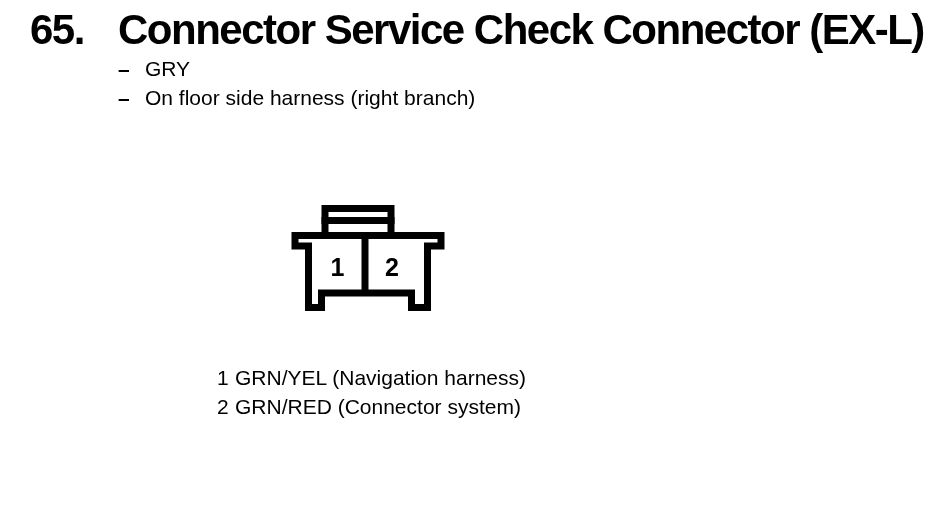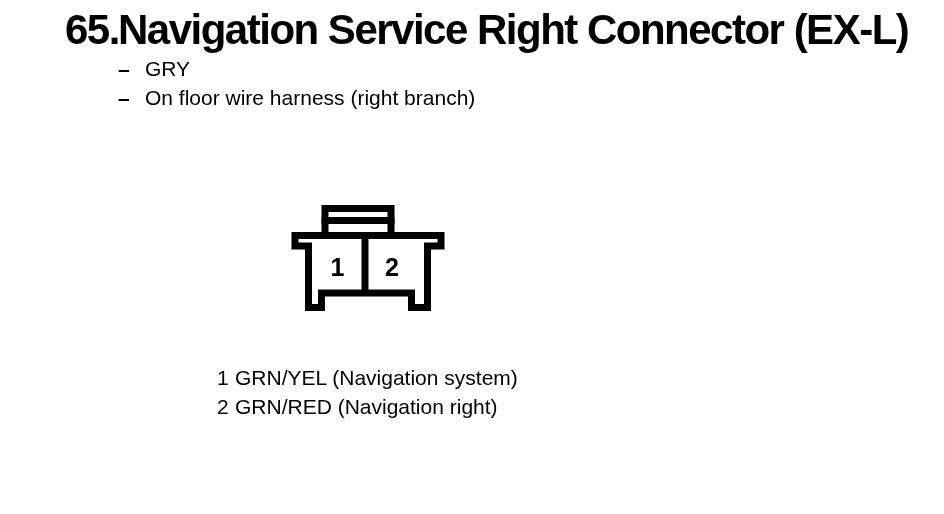--- a/index.html
+++ b/index.html
@@ -18,21 +18,21 @@
   
   .heading-num, .heading-title {
     position: absolute;
     top: 6px;
     font-size: 42px;
     font-weight: bold;
     letter-spacing: -1.5px;
     line-height: 48px;
     white-space: nowrap;
   }
-  .heading-num   { left: 30px; margin-left: 35px; }
+  .heading-num   { left: 30px; }
   .heading-title { left: 118px; }
 
   
   .details {
     position: absolute;
     left: 118px;
     top: 54px;
     font-size: 21px;
     line-height: 29px;
     white-space: nowrap;
@@ -80,43 +80,43 @@
     min-width: 12px;
     margin-right: 6px;
   }
 </style>
 </head>
 <body>
 
 <div class="canvas" style="--ink: #000000; --paper: #ffffff;">
 
   <span class="heading-num">65.</span>
-  <span class="heading-title">Navigation Service Right Connector (EX-L)</span>
+  <span class="heading-title">Connector Service Check Connector (EX-L)</span>
 
   <div class="details">
     <div class="detail-line">
       <span class="dash">–</span><span>GRY</span>
     </div>
     <div class="detail-line">
-      <span class="dash">–</span><span>On floor wire harness (right branch)</span>
+      <span class="dash">–</span><span>On floor side harness (right branch)</span>
     </div>
   </div>
 
   <svg class="connector" width="175" height="120" viewBox="285 200 175 120">
     <rect class="ln" x="325" y="208.5" width="66" height="29"></rect>
     <line class="ln" x1="321.5" y1="220.5" x2="394.5" y2="220.5"></line>
     <path class="ln" d="M 295 235.5 L 441 235.5 L 441 246 L 427.5 246 L 427.5 307.5 L 411.5 307.5
              L 411.5 293 L 321.5 293 L 321.5 307.5 L 308.5 307.5 L 308.5 246 L 295 246 Z"></path>
     <line class="ln" x1="365" y1="235.5" x2="365" y2="293"></line>
     <text class="cav" x="337.5" y="275.5">1</text>
     <text class="cav" x="392" y="275.5">2</text>
   </svg>
 
   <div class="pinout">
     <div class="pin-line">
-      <span class="pin-num">1</span><span class="pin-wire">GRN/YEL (Navigation system)</span>
+      <span class="pin-num">1</span><span class="pin-wire">GRN/YEL (Navigation harness)</span>
     </div>
     <div class="pin-line">
-      <span class="pin-num">2</span><span class="pin-wire">GRN/RED (Navigation right)</span>
+      <span class="pin-num">2</span><span class="pin-wire">GRN/RED (Connector system)</span>
     </div>
   </div>
 
 </div>
 
 </body></html>

